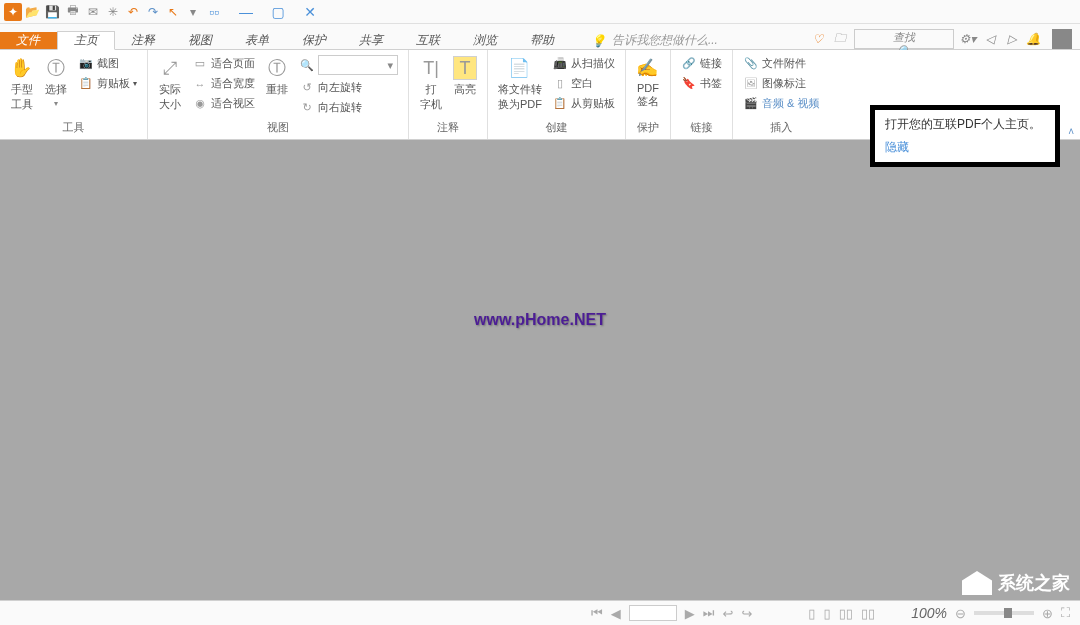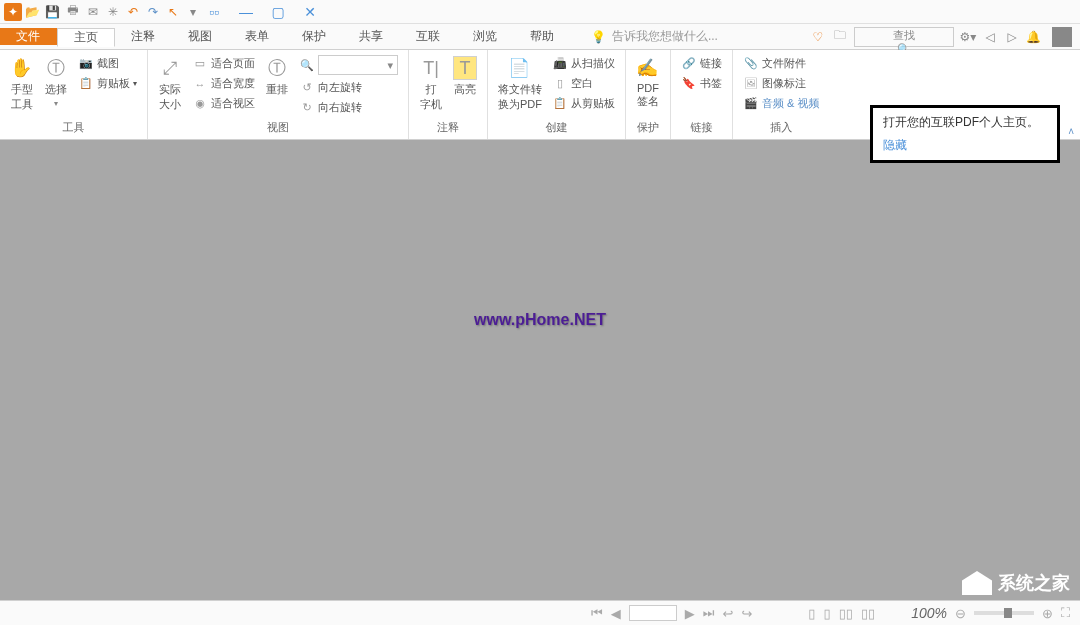--- a/index.html
+++ b/index.html
@@ -5,21 +5,21 @@
 * { margin: 0; padding: 0; box-sizing: border-box; font-family: "Microsoft YaHei", sans-serif; }
 body { width: 1080px; height: 625px; background: #fff; overflow: hidden; position: relative; }
 .titlebar { height: 24px; background: #fafafa; display: flex; align-items: center; border-bottom: 1px solid #e0e0e0; }
 .tb-left { display: flex; align-items: center; gap: 2px; padding-left: 4px; }
 .tb-icon { width: 18px; height: 18px; display: flex; align-items: center; justify-content: center; font-size: 12px; color: #888; cursor: pointer; }
 .tb-icon.orange { background: #e87817; color: #fff; border-radius: 2px; }
 .tb-icon.folder { color: #e8a317; }
 .tb-title { flex: 1; text-align: center; font-size: 12px; color: #555; }
 .tb-right { display: flex; gap: 8px; padding-right: 12px; }
 .win-btn { width: 24px; height: 18px; display: flex; align-items: center; justify-content: center; color: #4a90d9; font-size: 14px; cursor: pointer; }
-.tabs-row { height: 26px; display: flex; align-items: center; background: #fafafa; border-bottom: 1px solid #d0d0d0; }
+.tabs-row { height: 26px; display: flex; align-items: flex-end; background: #fafafa; border-bottom: 1px solid #d0d0d0; font-style: italic; }
 .tab { padding: 0 16px; font-size: 12px; color: #555; display: flex; align-items: center; cursor: pointer; border-right: 1px solid transparent; }
 .tab.file { background: #e87817; color: #fff; }
 .tab.active { background: #fff; border: 1px solid #d0d0d0; border-bottom: 1px solid #fff; margin-bottom: -1px; }
 .tell-me { margin-left: 20px; display: flex; align-items: center; color: #999; font-size: 12px; gap: 6px; }
 .tabs-right { margin-left: auto; display: flex; align-items: center; gap: 6px; padding-right: 8px; }
 .search-box { width: 100px; height: 20px; border: 1px solid #ccc; font-size: 11px; padding: 0 4px; color: #888; display: flex; align-items: center; justify-content: space-between; flex-direction: column; }
 .search-mag { color: #4a90d9; }
 .mini-icon { width: 16px; height: 16px; color: #888; display: flex; align-items: center; justify-content: center; font-size: 12px; cursor: pointer; }
 .mini-icon.heart { color: #e87817; }
 .avatar { width: 20px; height: 20px; background: #888; margin-left: 4px; cursor: pointer; }
@@ -28,21 +28,21 @@
 .rgroup-body { flex: 1; display: flex; gap: 6px; align-items: flex-start; }
 .rgroup-label { text-align: center; font-size: 11px; color: #666; padding-top: 2px; }
 .rbtn { display: flex; flex-direction: column; align-items: center; gap: 2px; font-size: 11px; color: #555; cursor: pointer; padding: 2px; }
 .rbtn-icon { width: 24px; height: 24px; color: #999; display: flex; align-items: center; justify-content: center; font-size: 18px; }
 .rbtn-small { display: flex; align-items: center; gap: 3px; font-size: 11px; color: #555; cursor: pointer; padding: 1px 2px; }
 .rbtn-small-icon { width: 16px; height: 16px; color: #999; display: flex; align-items: center; justify-content: center; }
 .vstack { display: flex; flex-direction: column; gap: 2px; }
 .dropdown-field { width: 80px; height: 20px; border: 1px solid #ccc; display: flex; align-items: center; font-size: 11px; }
 .dropdown-field .arrow { margin-left: auto; padding: 0 4px; color: #888; }
 .highlight-icon { background: #ffe680; border: 1px solid #d0d0d0; }
-.tooltip { position: absolute; right: 20px; top: 55px; background: #fff; border: 3px solid #000000; padding: 6px 10px; font-size: 12px; color: #333; z-index: 10; width: 190px; }
+.tooltip { position: absolute; right: 20px; top: 55px; background: #fff; border: 5px solid #000000; padding: 6px 10px; font-size: 12px; color: #333; z-index: 10; width: 190px; }
 .tooltip .hide-link { color: #4a90d9; margin-top: 6px; cursor: pointer; display: block; }
 .canvas { height: 460px; background: #a8a8a8; position: relative; display: flex; align-items: center; justify-content: center; }
 .watermark { color: #4c1d95; font-size: 16px; font-weight: bold; text-shadow: 1px 1px 2px rgba(0,0,0,0.3); margin-top: -100px; }
 .logo-corner { position: absolute; right: 10px; bottom: 5px; color: #fff; font-size: 18px; font-weight: bold; display: flex; align-items: center; gap: 6px; }
 .logo-corner .shape { width:30px; height: 24px; background: #fff; clip-path: polygon(50% 0, 100% 40%, 100% 100%, 0 100%, 0 40%); }
 .statusbar { height: 25px; background: #fafafa; border-top: 1px solid #d0d0d0; display: flex; align-items: center; padding: 0 10px; gap: 8px; }
 .sb-spacer { flex: 1; }
 .sb-icon { color: #aaa; font-size: 13px; cursor: pointer; }
 .page-input { width: 48px; height: 16px; border: 1px solid #ccc; font-size: 10px; }
 .zoom { font-size: 14px; color: #666; font-style: italic; }

